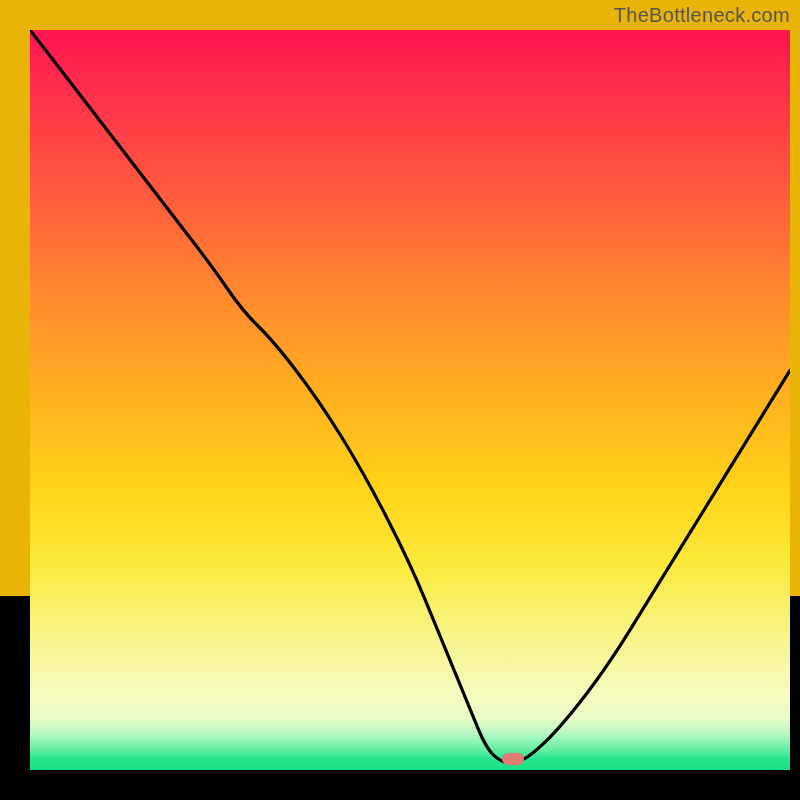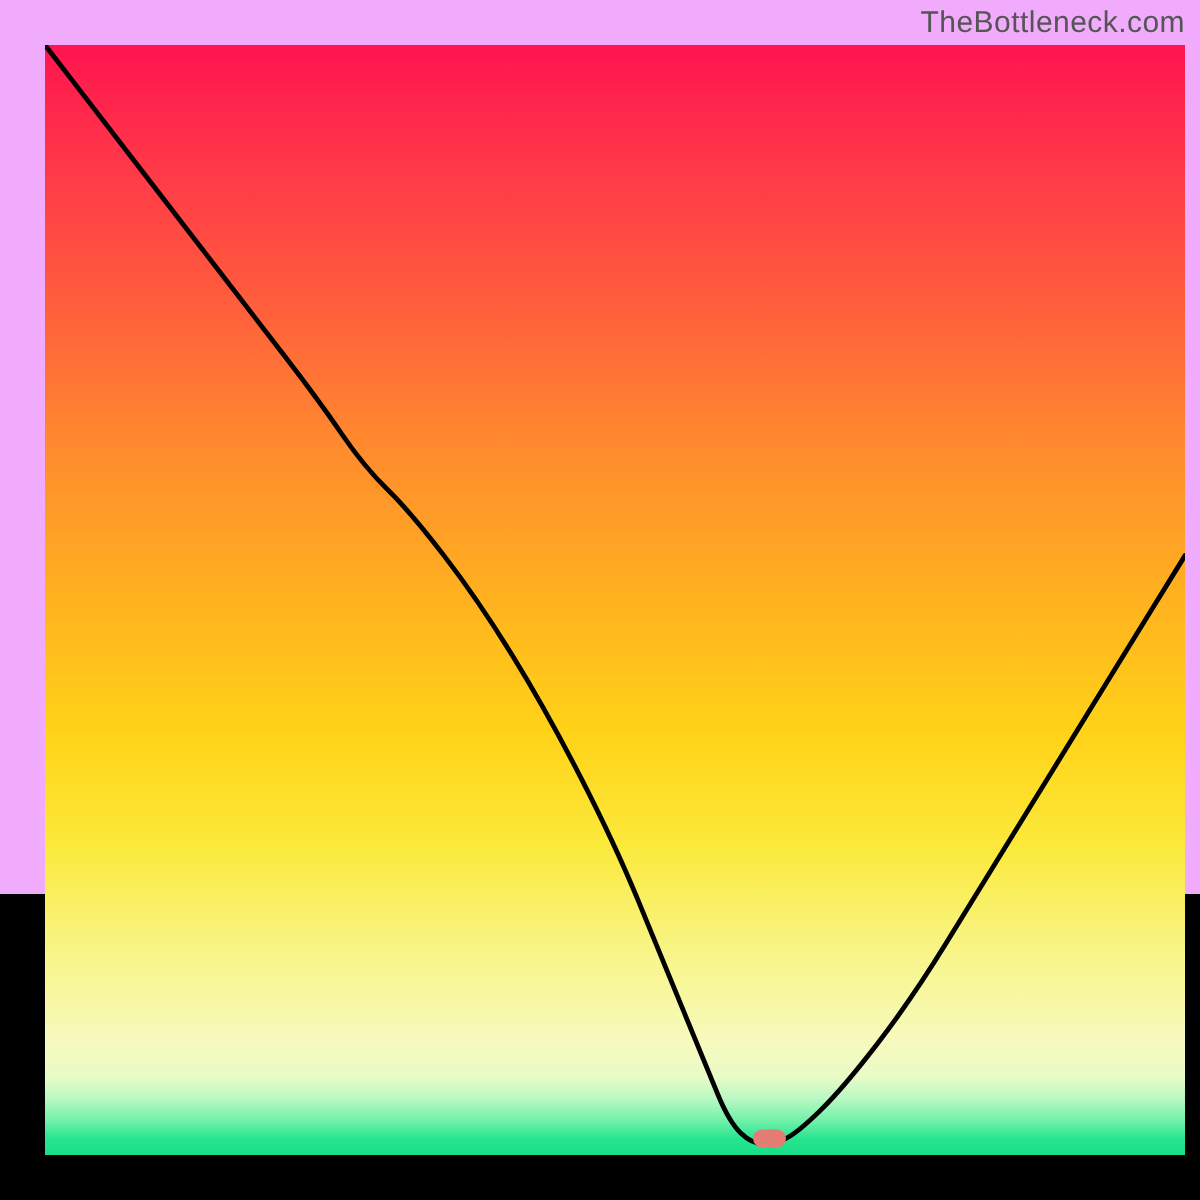--- a/index.html
+++ b/index.html
@@ -7,21 +7,21 @@
     padding: 0;
     width: 800px;
     height: 800px;
     background: #000;
     font-family: Arial, Helvetica, sans-serif;
   }
   .container {
     position: relative;
     width: 800px;
     height: 596px;
-    background: #f0abfc;
+    background: #eab308;
   }
   .watermark {
     position: absolute;
     top: 4px;
     right: 10px;
     color: #555;
     font-size: 20px;
     font-weight: 500;
     letter-spacing: 0.3px;
     z-index: 10;

